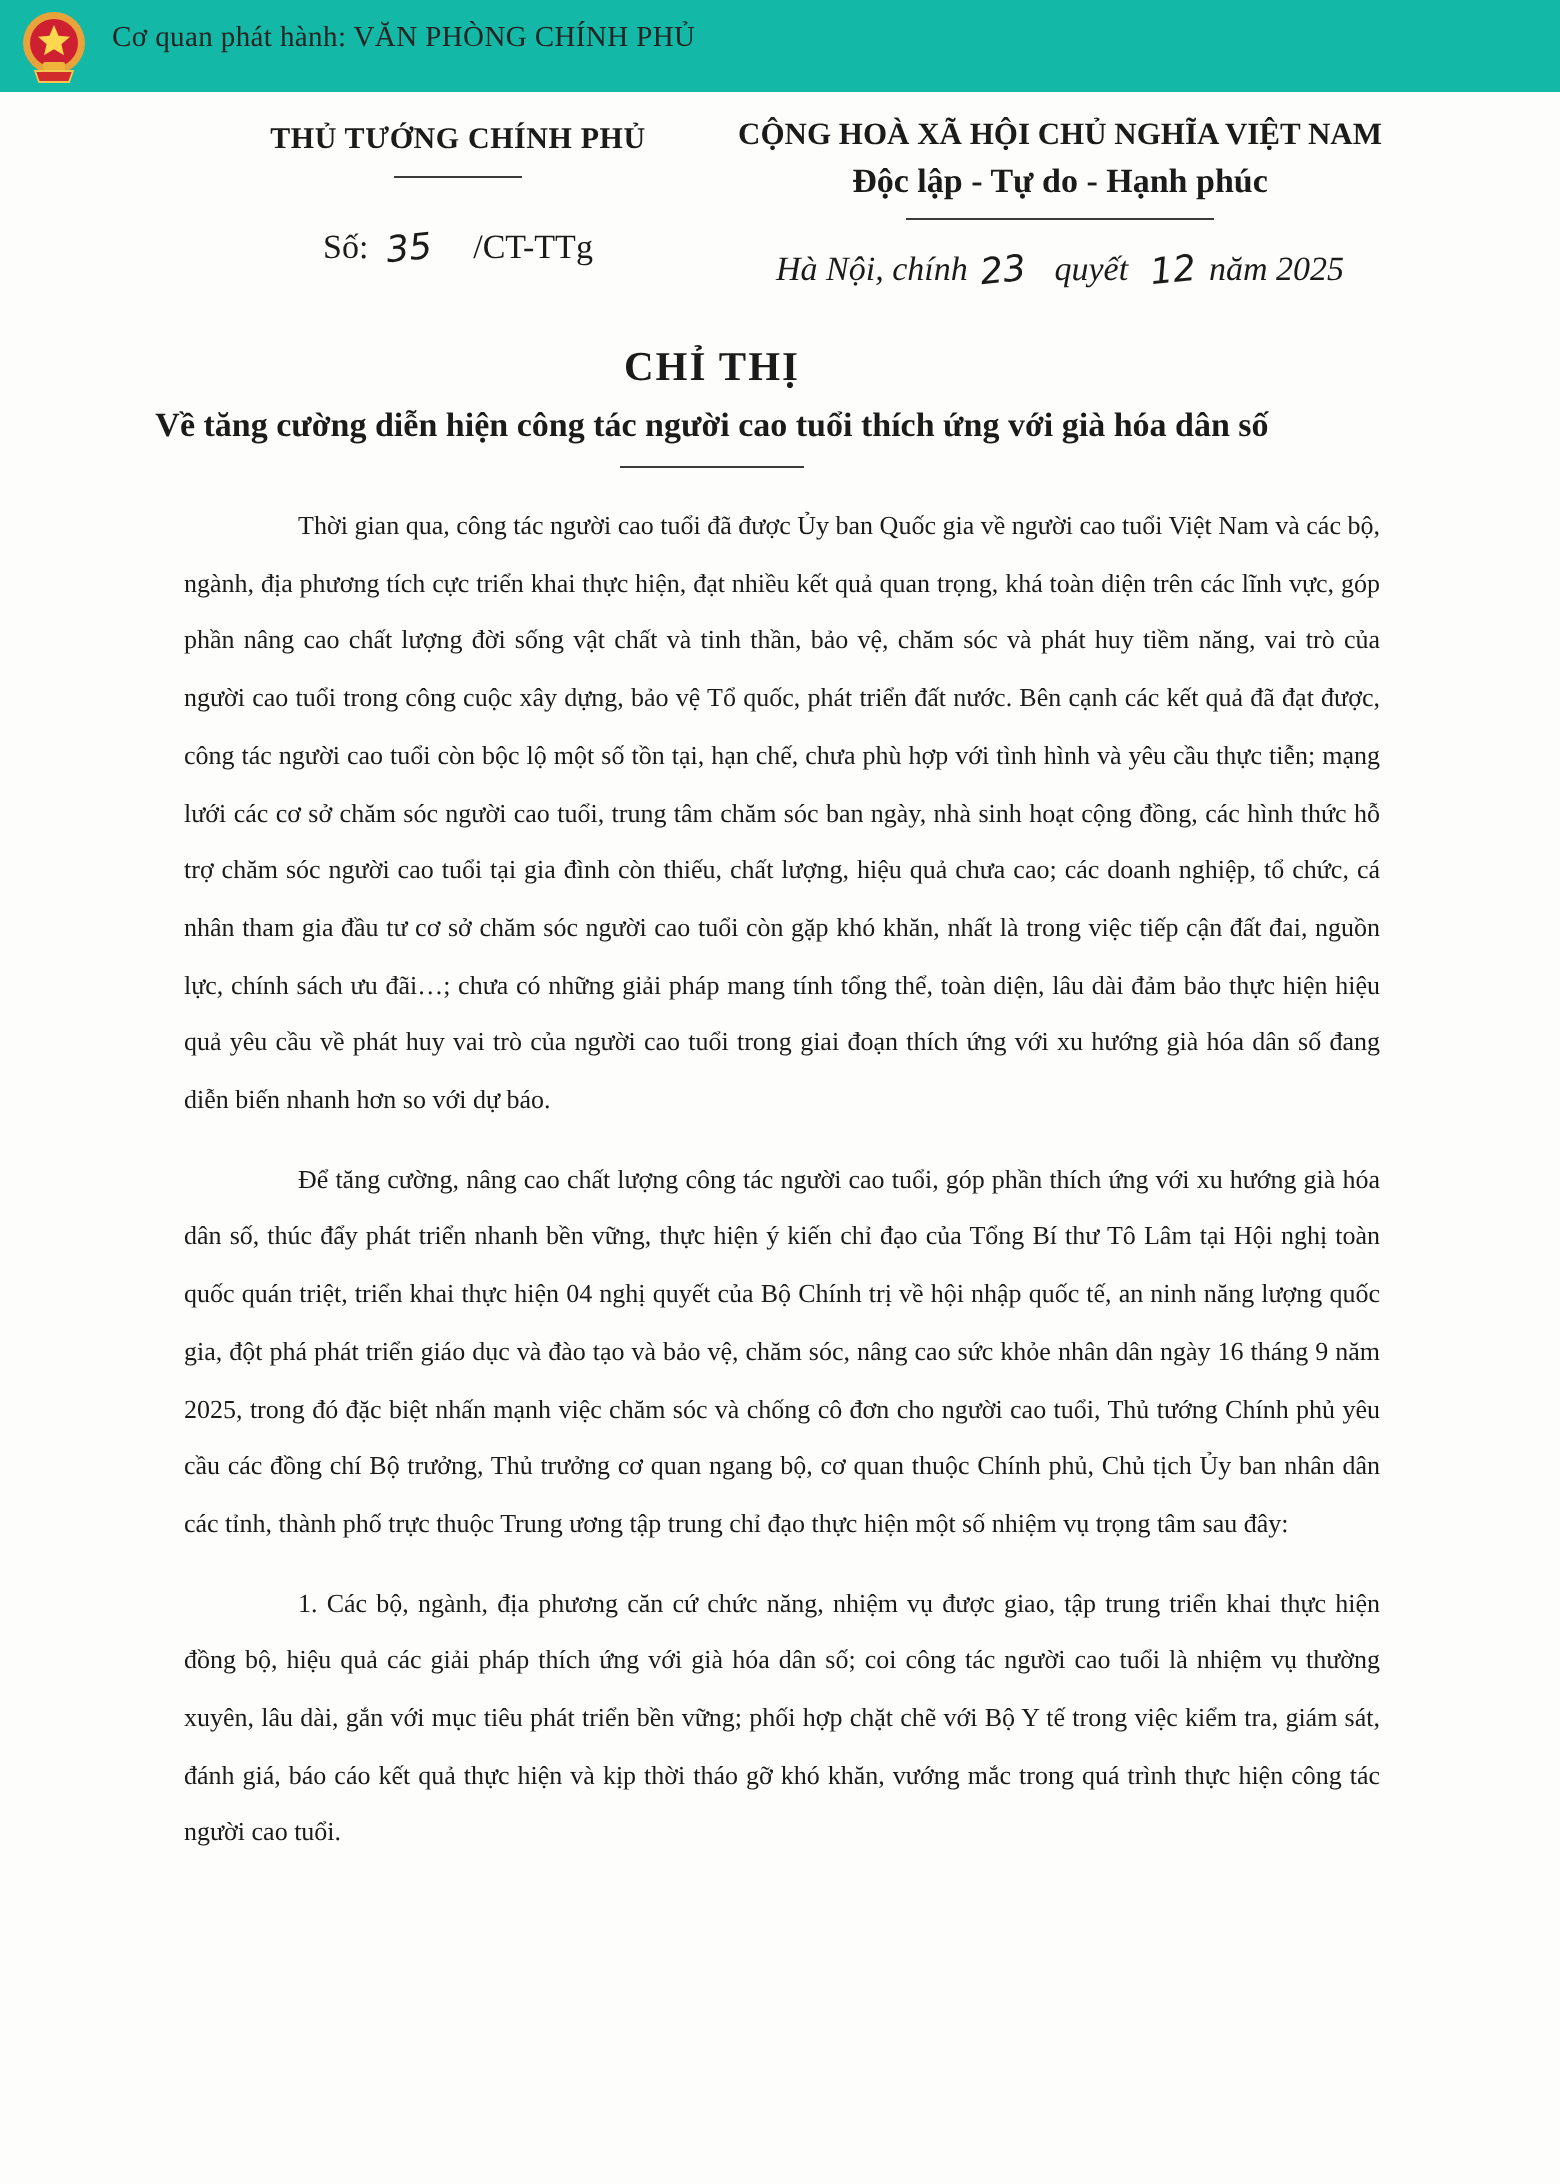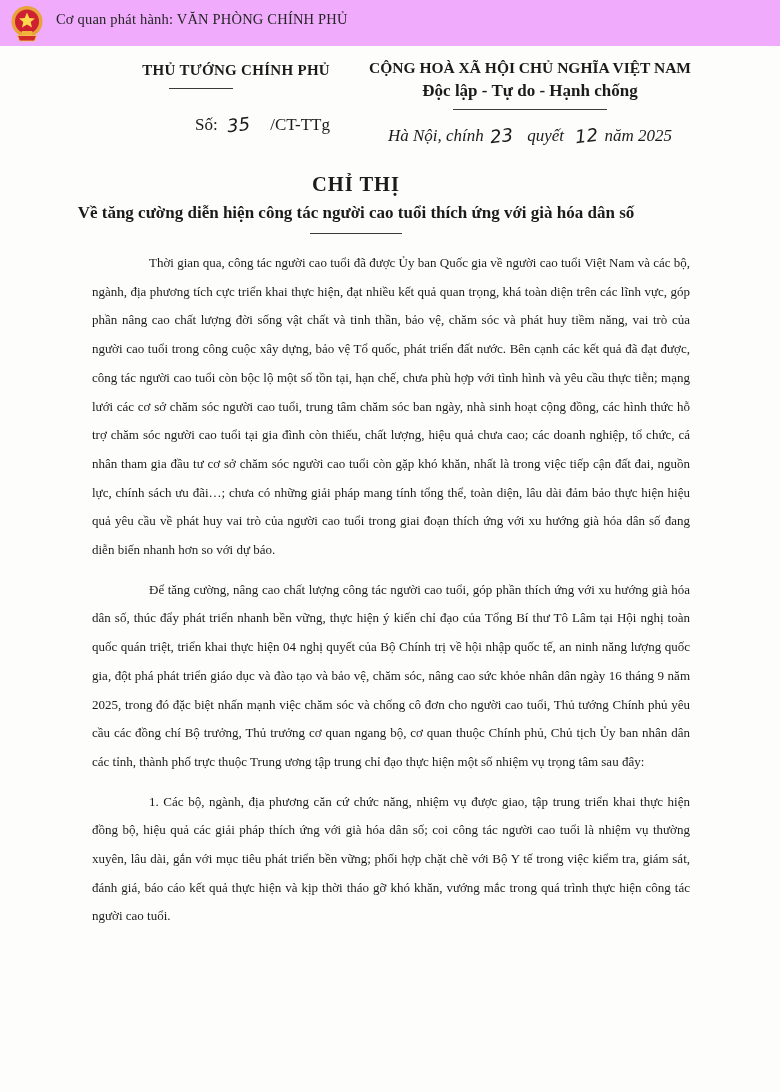--- a/index.html
+++ b/index.html
@@ -15,43 +15,43 @@
     background:#fdfdfc;
     color:#1b1b1b;
     overflow:hidden;
   }
 
   
   .publisher-bar{
     position:absolute;
     top:0;left:0;right:0;
     height:46px;
-    background:#f0abfc;
+    background:#14b8a6;
   }
   .emblem{
     position:absolute;
     left:7px;top:3px;
     width:40px;height:40px;
     display:block;
   }
   .publisher-text{
     position:absolute;
     left:56px;top:11px;
     font-size:14.5px;
     color:#242424;
     letter-spacing:.2px;
     white-space:nowrap;
   }
 
   
   .issuer-block{
     position:absolute;
-    left:72px;top:62px;
+    left:100px;top:62px;
     width:258px;
-    text-align:right;
+    text-align:center;
   }
   .issuer{
     font-weight:bold;
     font-size:15px;
     letter-spacing:.3px;
     white-space:nowrap;
   }
   .rule{border-top:1.5px solid #3a3a3a;height:0;}
   .rule-issuer{width:64px;margin:9px auto 0;}
   .doc-number{
@@ -153,21 +153,21 @@
     <div class="rule rule-issuer"></div>
     <div class="doc-number">
       <span>Số:</span>
       <span class="hand hand-number">35</span>
       <span>/CT-TTg</span>
     </div>
   </div>
 
   <div class="motto-block">
     <div class="motto1">CỘNG HOÀ XÃ HỘI CHỦ NGHĨA VIỆT NAM</div>
-    <div class="motto2">Độc lập - Tự do - Hạnh chống</div>
+    <div class="motto2">Độc lập - Tự do - Hạnh phúc</div>
     <div class="rule rule-motto"></div>
     <div class="place-date">
       <span>Hà Nội, chính</span>
       <span class="hand hand-day">23</span>
       <span>quyết</span>
       <span class="hand hand-month">12</span>
       <span>năm 2025</span>
     </div>
   </div>
 

